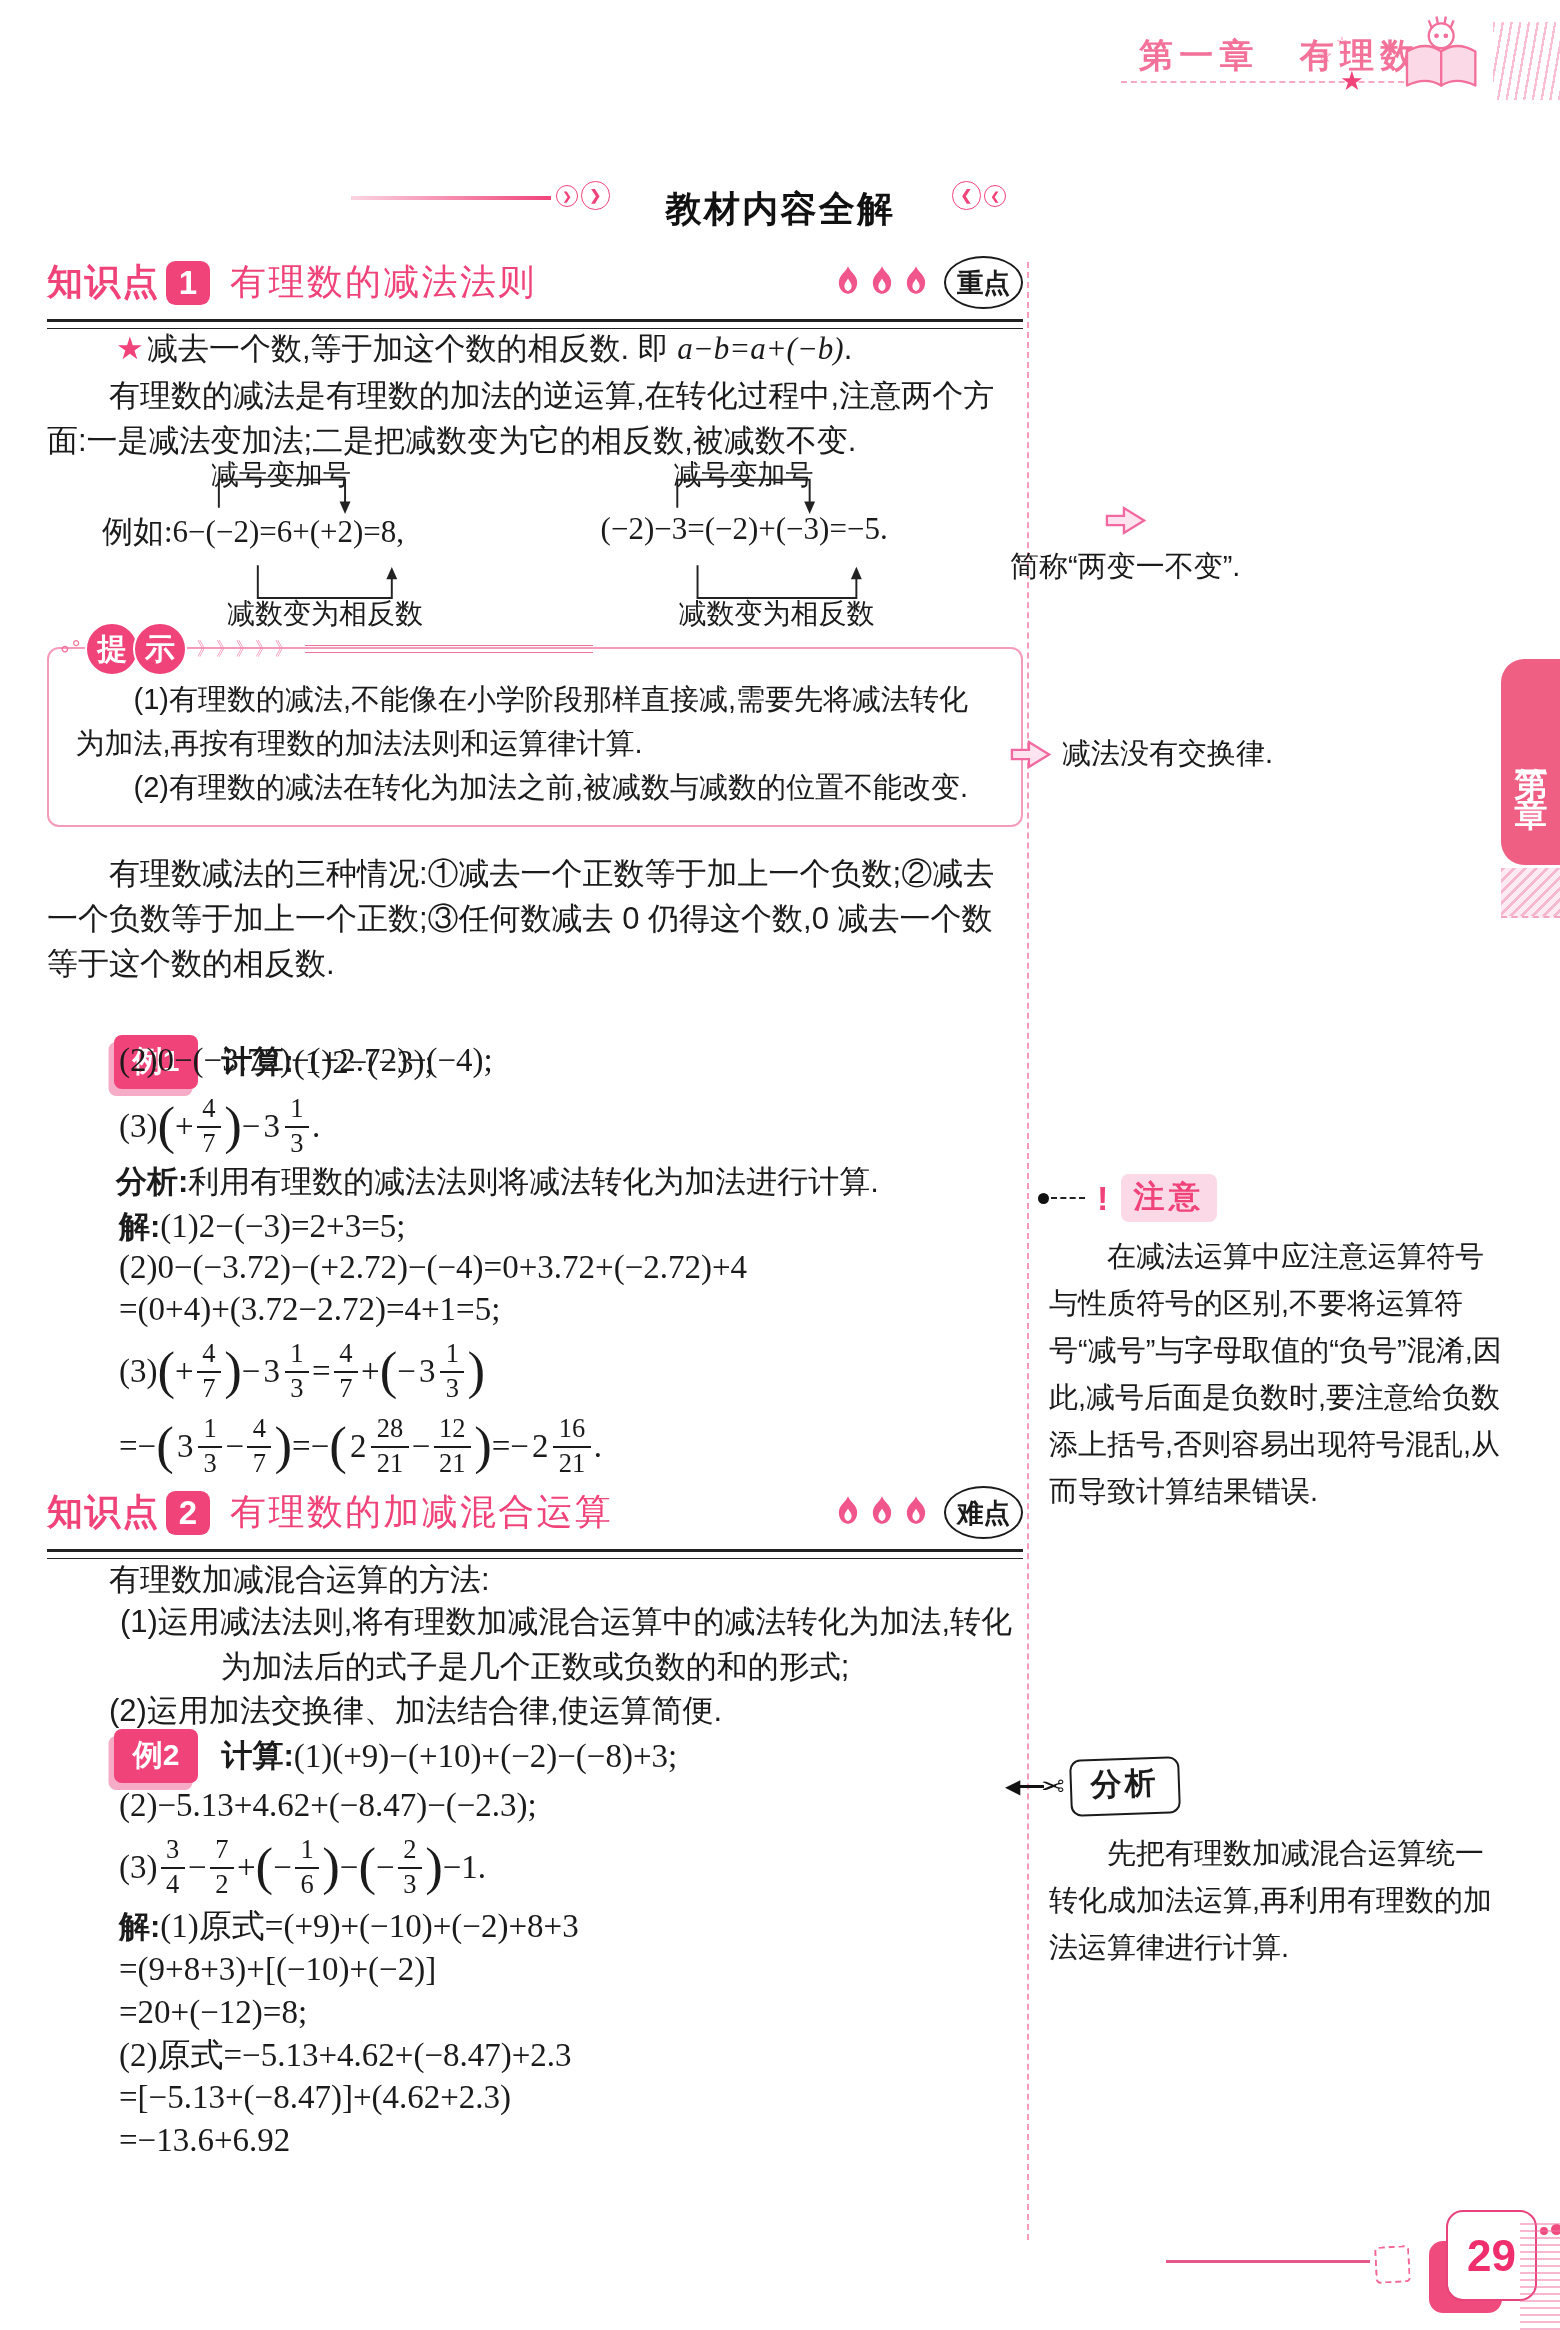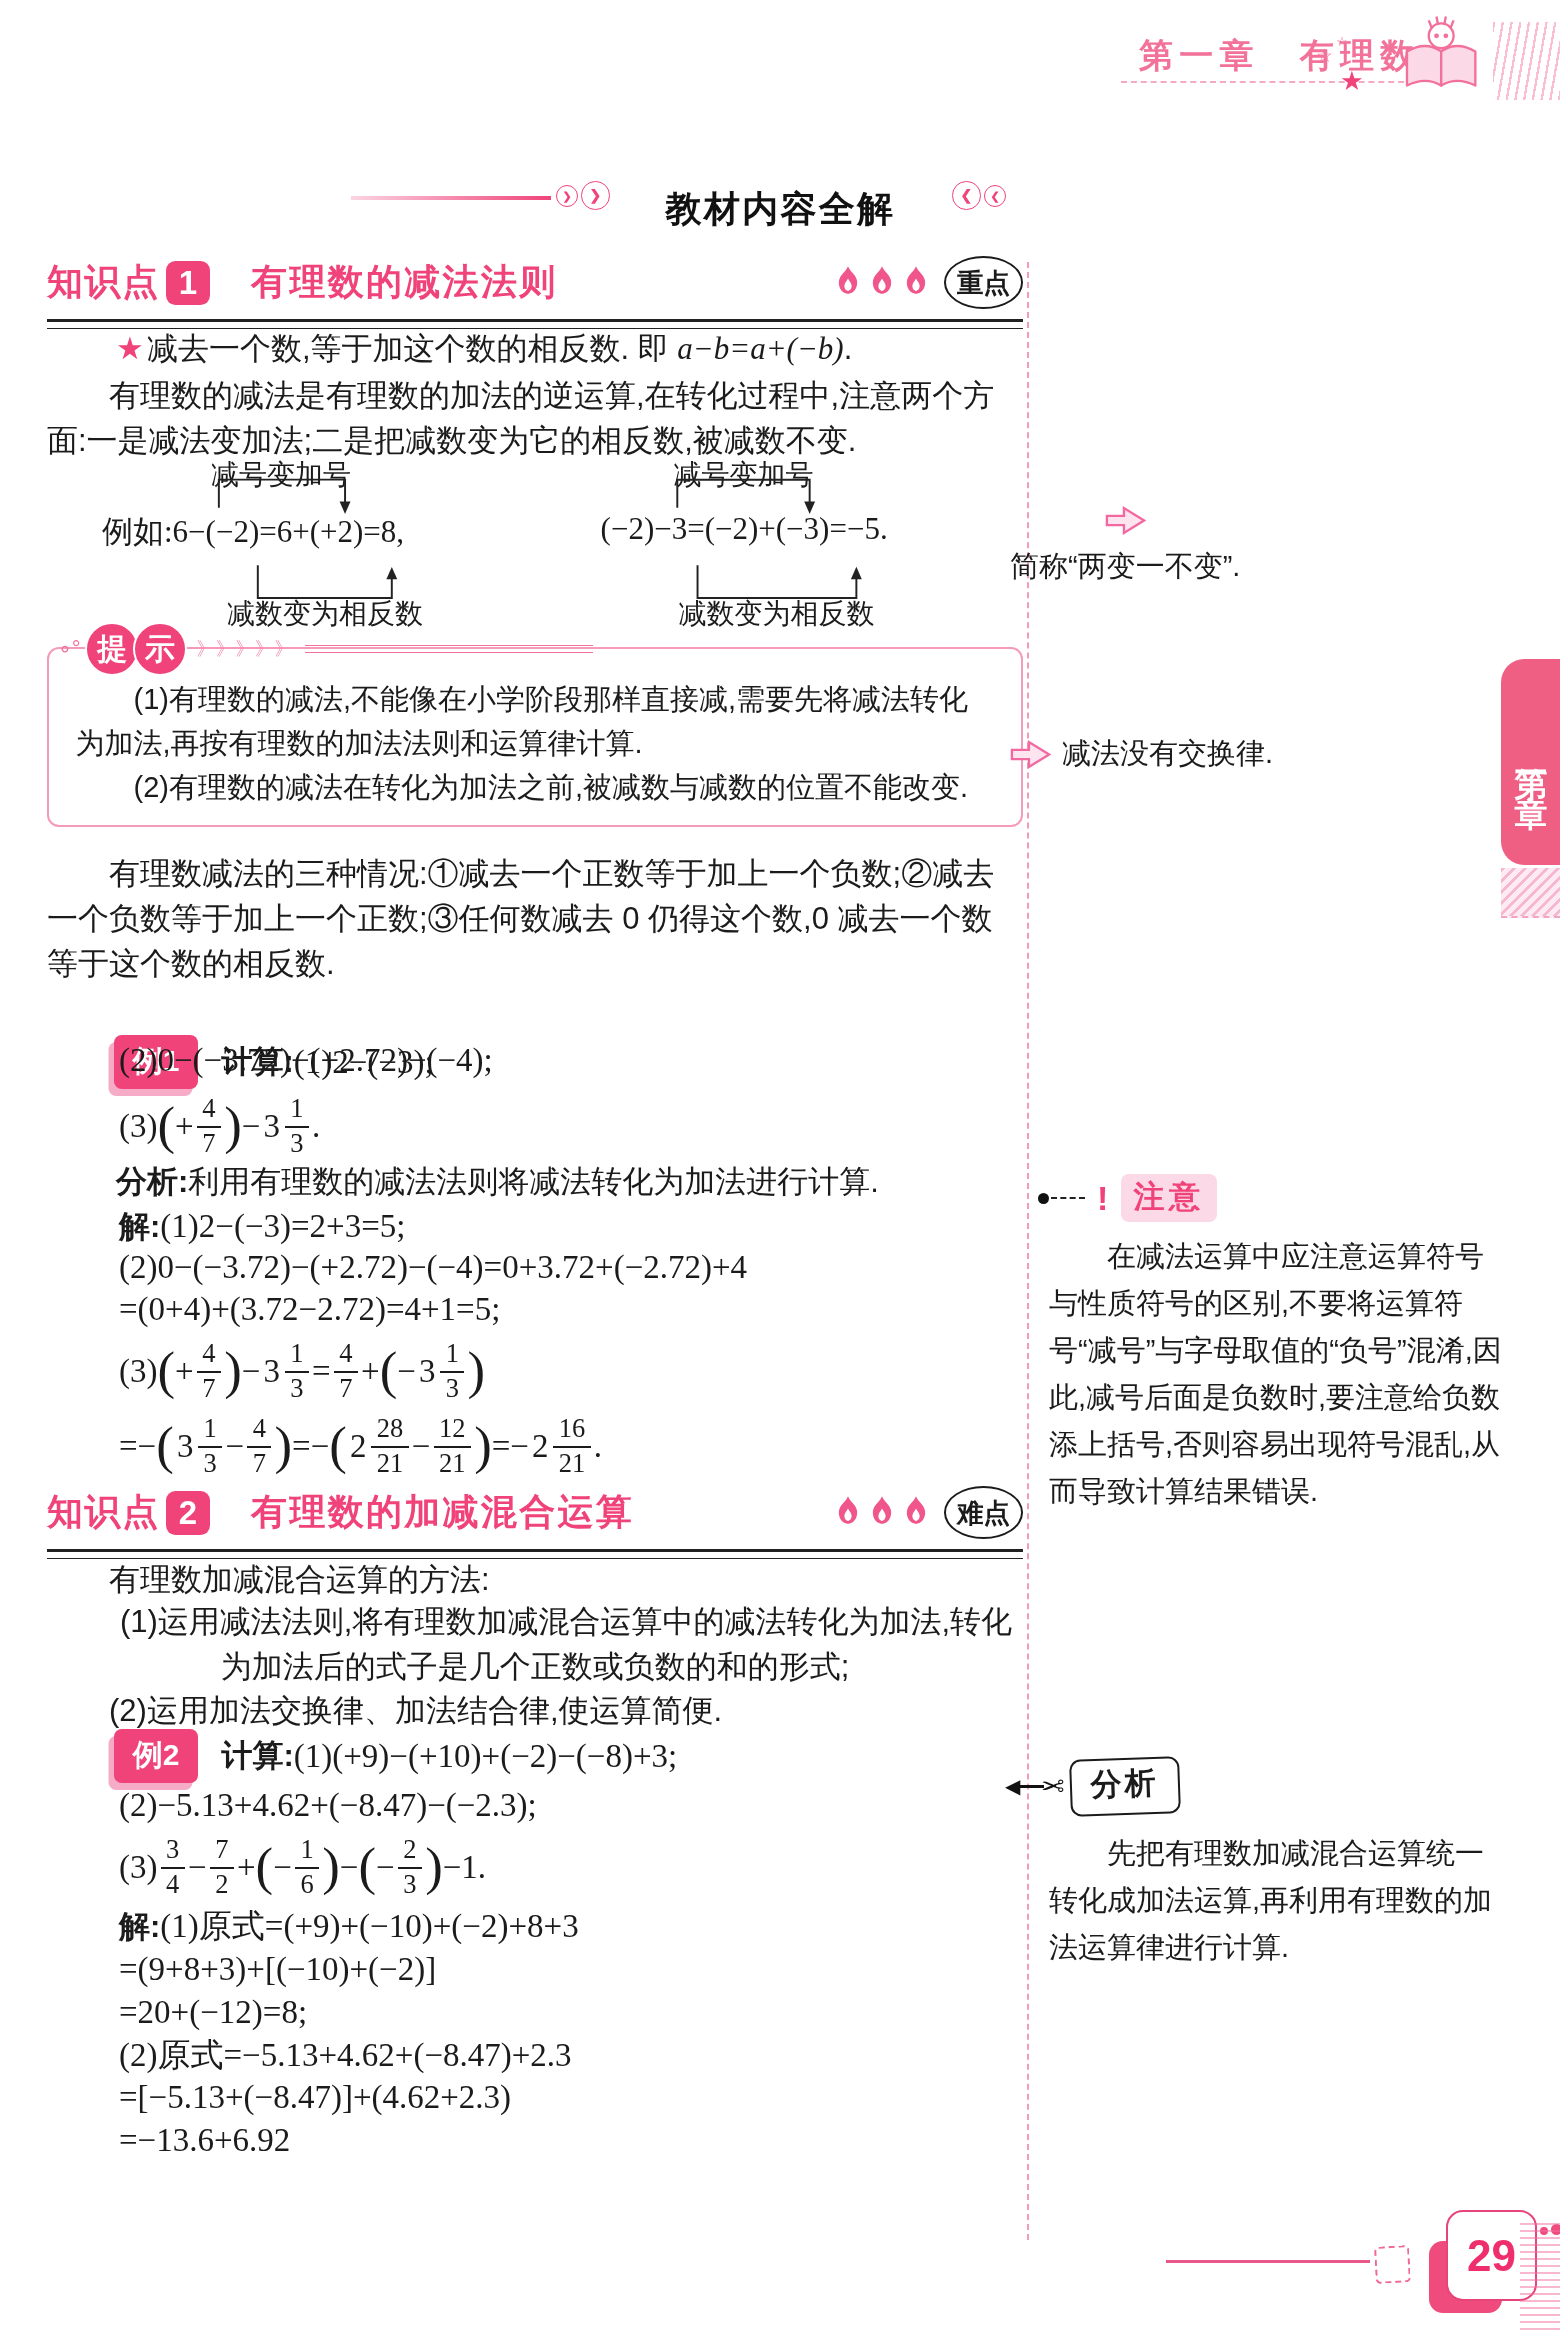--- a/index.html
+++ b/index.html
@@ -32,21 +32,21 @@
   .ta4{left:984px;top:185px;width:20px;height:20px;font-size:11px}
 
   
   #main-col{position:absolute;left:47px;top:0;width:976px;height:2330px}
   .block{position:absolute;left:0;width:100%}
 
   .b-kp{display:flex;align-items:center;height:51px}
   .kp-label{font-size:36px;font-weight:bold;color:#f0437a;letter-spacing:1.6px}
   .kp-num{width:44px;height:44px;background:#f0437a;border-radius:9.4px;color:#fff;font-size:33px;
        font-weight:bold;display:flex;align-items:center;justify-content:center;margin:0 3.1px 0 6.2px}
-  .kp-title{font-size:36px;font-weight:bold;color:#f0437a;margin-left:38px;letter-spacing:2.3px}
+  .kp-title{font-size:36px;font-weight:normal;color:#f0437a;margin-left:17px;letter-spacing:2.3px}
   .kp-spacer{flex:1}
   .flame{width:28px;height:36px;margin-left:6.2px;flex:none}
   .kp-badge{border:2.3px solid #1b1b1b;border-radius:50%;padding:6.2px 11px;font-size:26.5px;
        font-weight:bold;margin-left:14px;background:#fff;flex:none}
   .kp-rule{position:absolute;left:0;right:0;top:62px;height:5.5px;
        border-top:3.1px solid #222;border-bottom:1.6px solid #222}
 
   .b-para{font-size:31px;line-height:45px}
   .b-para.indent{text-indent:2em}
   .b-para.first{padding-left:69px}

